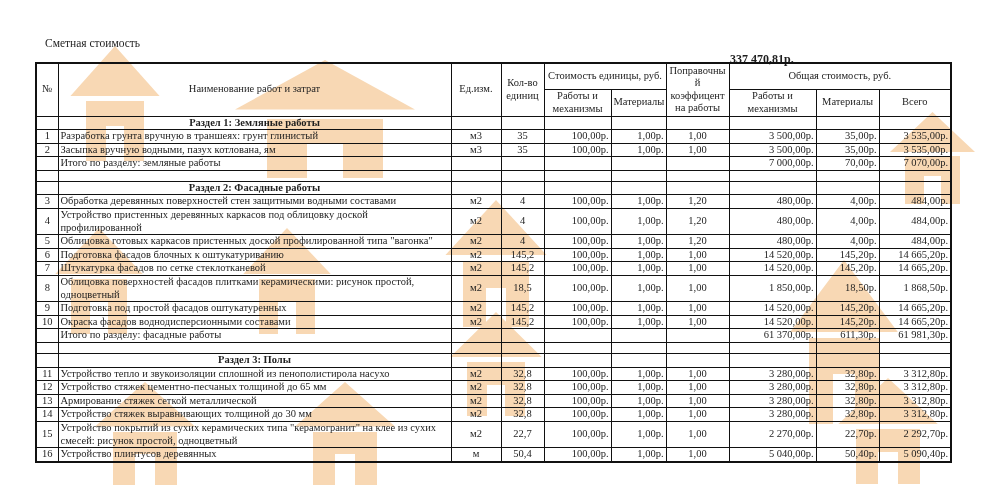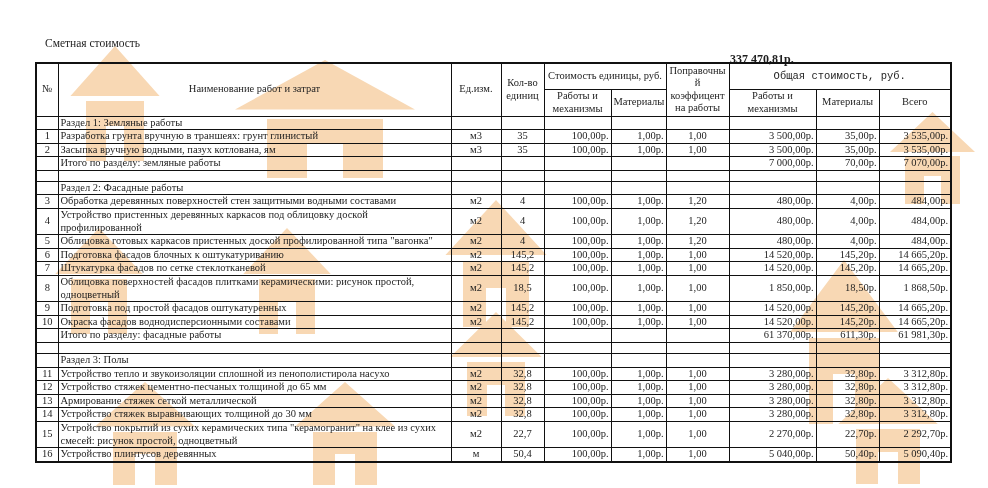--- a/index.html
+++ b/index.html
@@ -18,30 +18,30 @@
   .house .door{position:absolute;left:34%;bottom:0;width:32%;height:58%;background:#ffffff;}
   
   table.est{position:absolute;left:35px;top:62px;width:915px;z-index:1;
             border-collapse:collapse;table-layout:fixed;font-size:10.5px;background:transparent;}
   table.est td,table.est th{border:1px solid #111;padding:0 2px;overflow:hidden;
             font-weight:normal;background:transparent;line-height:1.2;}
   table.est{border:2px solid #111;}
   th{vertical-align:middle;text-align:center;}
   .hdr-group{height:26px;}
   .hdr-sub{height:27px;}
-  .bold{font-weight:bold;font-family:Liberation Mono, monospace;}
+  .bold{font-weight:bold;}
   .wrapbrk{word-wrap:break-word;overflow-wrap:break-word;}
   col.c-num{width:22px;} col.c-name{width:393px;} col.c-unit{width:50px;}
   col.c-qty{width:43px;} col.c-uw{width:67px;}  col.c-um{width:55px;}
   col.c-k{width:63px;}   col.c-tw{width:87px;}  col.c-tm{width:63px;} col.c-t{width:72px;}
   td.c-name{text-align:left;padding-left:4px;}
   td.c-num,td.c-unit,td.c-qty,td.c-k{text-align:center;}
   td.c-uw,td.c-um,td.c-tw,td.c-tm,td.c-t{text-align:right;padding-right:6px;}
   tr.r{height:13px;} tr.r2{height:26px;} tr.sec{height:13px;} tr.sp{height:11px;}
-  tr.sec td.c-name{font-weight:normal;}
+  tr.sec td.c-name{font-weight:bold;text-align:center;}
   th.c-name-h{text-align:center;padding-left:4px;}
 </style>
 </head>
 <body>
 
 <div id="page">
 
   <div class="house" style="left:70px;top:46px;width:90px;height:120px;">
       <div class="roof"></div>
       <div class="hbody">

